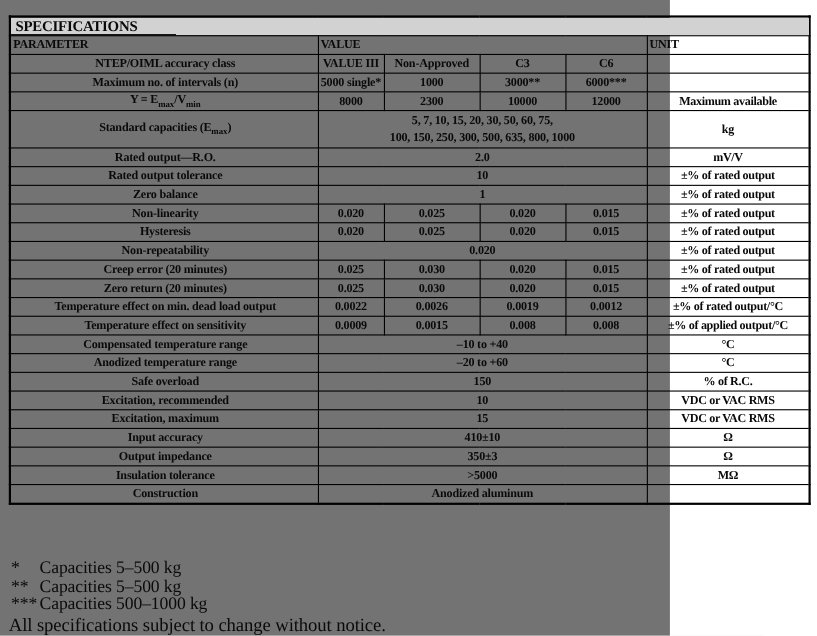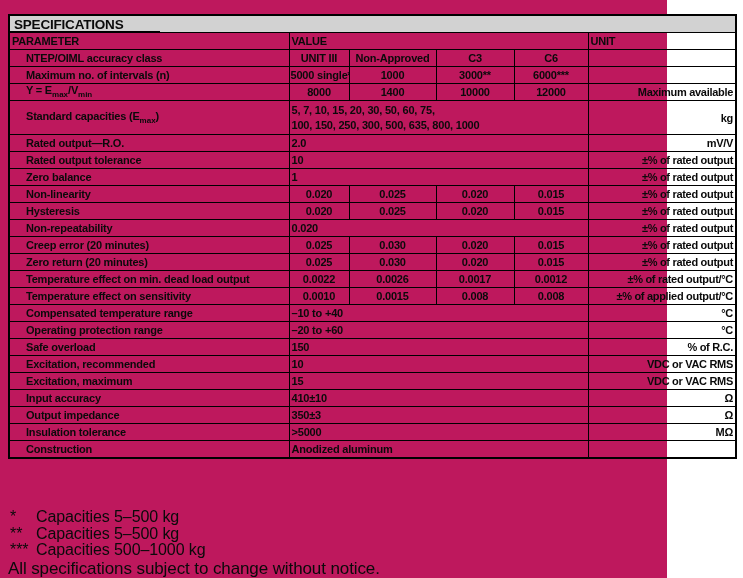--- a/index.html
+++ b/index.html
@@ -3,21 +3,21 @@
 <meta charset="utf-8">
 <style>
   html,body{margin:0;padding:0;background:#ffffff;}
   body{
     width:743px;height:578px;
     font-family:"Liberation Sans", sans-serif;
     color:#0a0a0a;
     position:relative;
     overflow:hidden;
   }
-  .page{position:relative;width:667px;height:578px;background:#be185d;}
+  .page{position:relative;width:609px;height:578px;background:#737373;font-family:Liberation Serif, serif;}
 
   table.spec{
     position:absolute;left:8px;top:14px;width:727px;
     border-collapse:collapse;table-layout:fixed;
     border:2px solid #000;
   }
   td{
     border:1px solid #000;
     font-size:11px;font-weight:bold;
     height:16px;padding:0 2px;
@@ -29,24 +29,24 @@
     background:#d2d2d2;
     font-size:13.5px;letter-spacing:-0.2px;
     padding-left:4px;height:16px;
     position:relative;
   }
   .title-underline{
     position:absolute;left:-2px;bottom:-2px;
     width:152px;height:3px;background:#000;
   }
   td.col-head{text-align:left;}
-  td.param{text-align:left;padding-left:16px;}
+  td.param{text-align:center;padding-left:4px;}
   td.val{text-align:center;padding:0 1px;}
-  td.merged{text-align:left;margin-top:36px;}
-  td.unit{text-align:right;letter-spacing:-0.3px;}
+  td.merged{text-align:center;margin-top:36px;}
+  td.unit{text-align:center;letter-spacing:-0.3px;}
   tr.tall td{height:33px;}
   tr.tall td.merged{white-space:pre-line;line-height:1.35;}
   sub{font-size:8px;letter-spacing:0;}
 
   .footnotes{
     position:absolute;left:10px;top:509px;
     font-size:16px;font-weight:normal;letter-spacing:-0.1px;
   }
   .footnote{line-height:16.5px;}
   .fn-marker{display:inline-block;width:26px;}
@@ -78,38 +78,38 @@
       </tr>
       <tr>
         <td class="col-head">PARAMETER</td>
         <td class="col-head" colspan="4">VALUE</td>
         <td class="col-head">UNIT</td>
       </tr>
     </thead>
     <tbody id="rows-body">
         <tr>
           <td class="param">NTEP/OIML accuracy class</td>
-          <td class="val">UNIT III</td>
+          <td class="val">VALUE III</td>
           <td class="val">Non-Approved</td>
           <td class="val">C3</td>
           <td class="val">C6</td>
           <td class="unit"></td>
         </tr>
         <tr>
           <td class="param">Maximum no. of intervals (n)</td>
           <td class="val">5000 single*</td>
           <td class="val">1000</td>
           <td class="val">3000**</td>
           <td class="val">6000***</td>
           <td class="unit"></td>
         </tr>
         <tr>
           <td class="param">Y = E<sub>max</sub>/V<sub>min</sub></td>
           <td class="val">8000</td>
-          <td class="val">1400</td>
+          <td class="val">2300</td>
           <td class="val">10000</td>
           <td class="val">12000</td>
           <td class="unit">Maximum available</td>
         </tr>
         <tr class="tall">
           <td class="param">Standard capacities (E<sub>max</sub>)</td>
           <td class="merged" colspan="4">5, 7, 10, 15, 20, 30, 50, 60, 75,
 100, 150, 250, 300, 500, 635, 800, 1000</td>
           <td class="unit">kg</td>
         </tr>
@@ -162,39 +162,39 @@
           <td class="val">0.025</td>
           <td class="val">0.030</td>
           <td class="val">0.020</td>
           <td class="val">0.015</td>
           <td class="unit">±% of rated output</td>
         </tr>
         <tr>
           <td class="param">Temperature effect on min. dead load output</td>
           <td class="val">0.0022</td>
           <td class="val">0.0026</td>
-          <td class="val">0.0017</td>
+          <td class="val">0.0019</td>
           <td class="val">0.0012</td>
           <td class="unit">±% of rated output/°C</td>
         </tr>
         <tr>
           <td class="param">Temperature effect on sensitivity</td>
-          <td class="val">0.0010</td>
+          <td class="val">0.0009</td>
           <td class="val">0.0015</td>
           <td class="val">0.008</td>
           <td class="val">0.008</td>
           <td class="unit">±% of applied output/°C</td>
         </tr>
         <tr>
           <td class="param">Compensated temperature range</td>
           <td class="merged" colspan="4">–10 to +40</td>
           <td class="unit">°C</td>
         </tr>
         <tr>
-          <td class="param">Operating protection range</td>
+          <td class="param">Anodized temperature range</td>
           <td class="merged" colspan="4">–20 to +60</td>
           <td class="unit">°C</td>
         </tr>
         <tr>
           <td class="param">Safe overload</td>
           <td class="merged" colspan="4">150</td>
           <td class="unit">% of R.C.</td>
         </tr>
         <tr>
           <td class="param">Excitation, recommended</td>

